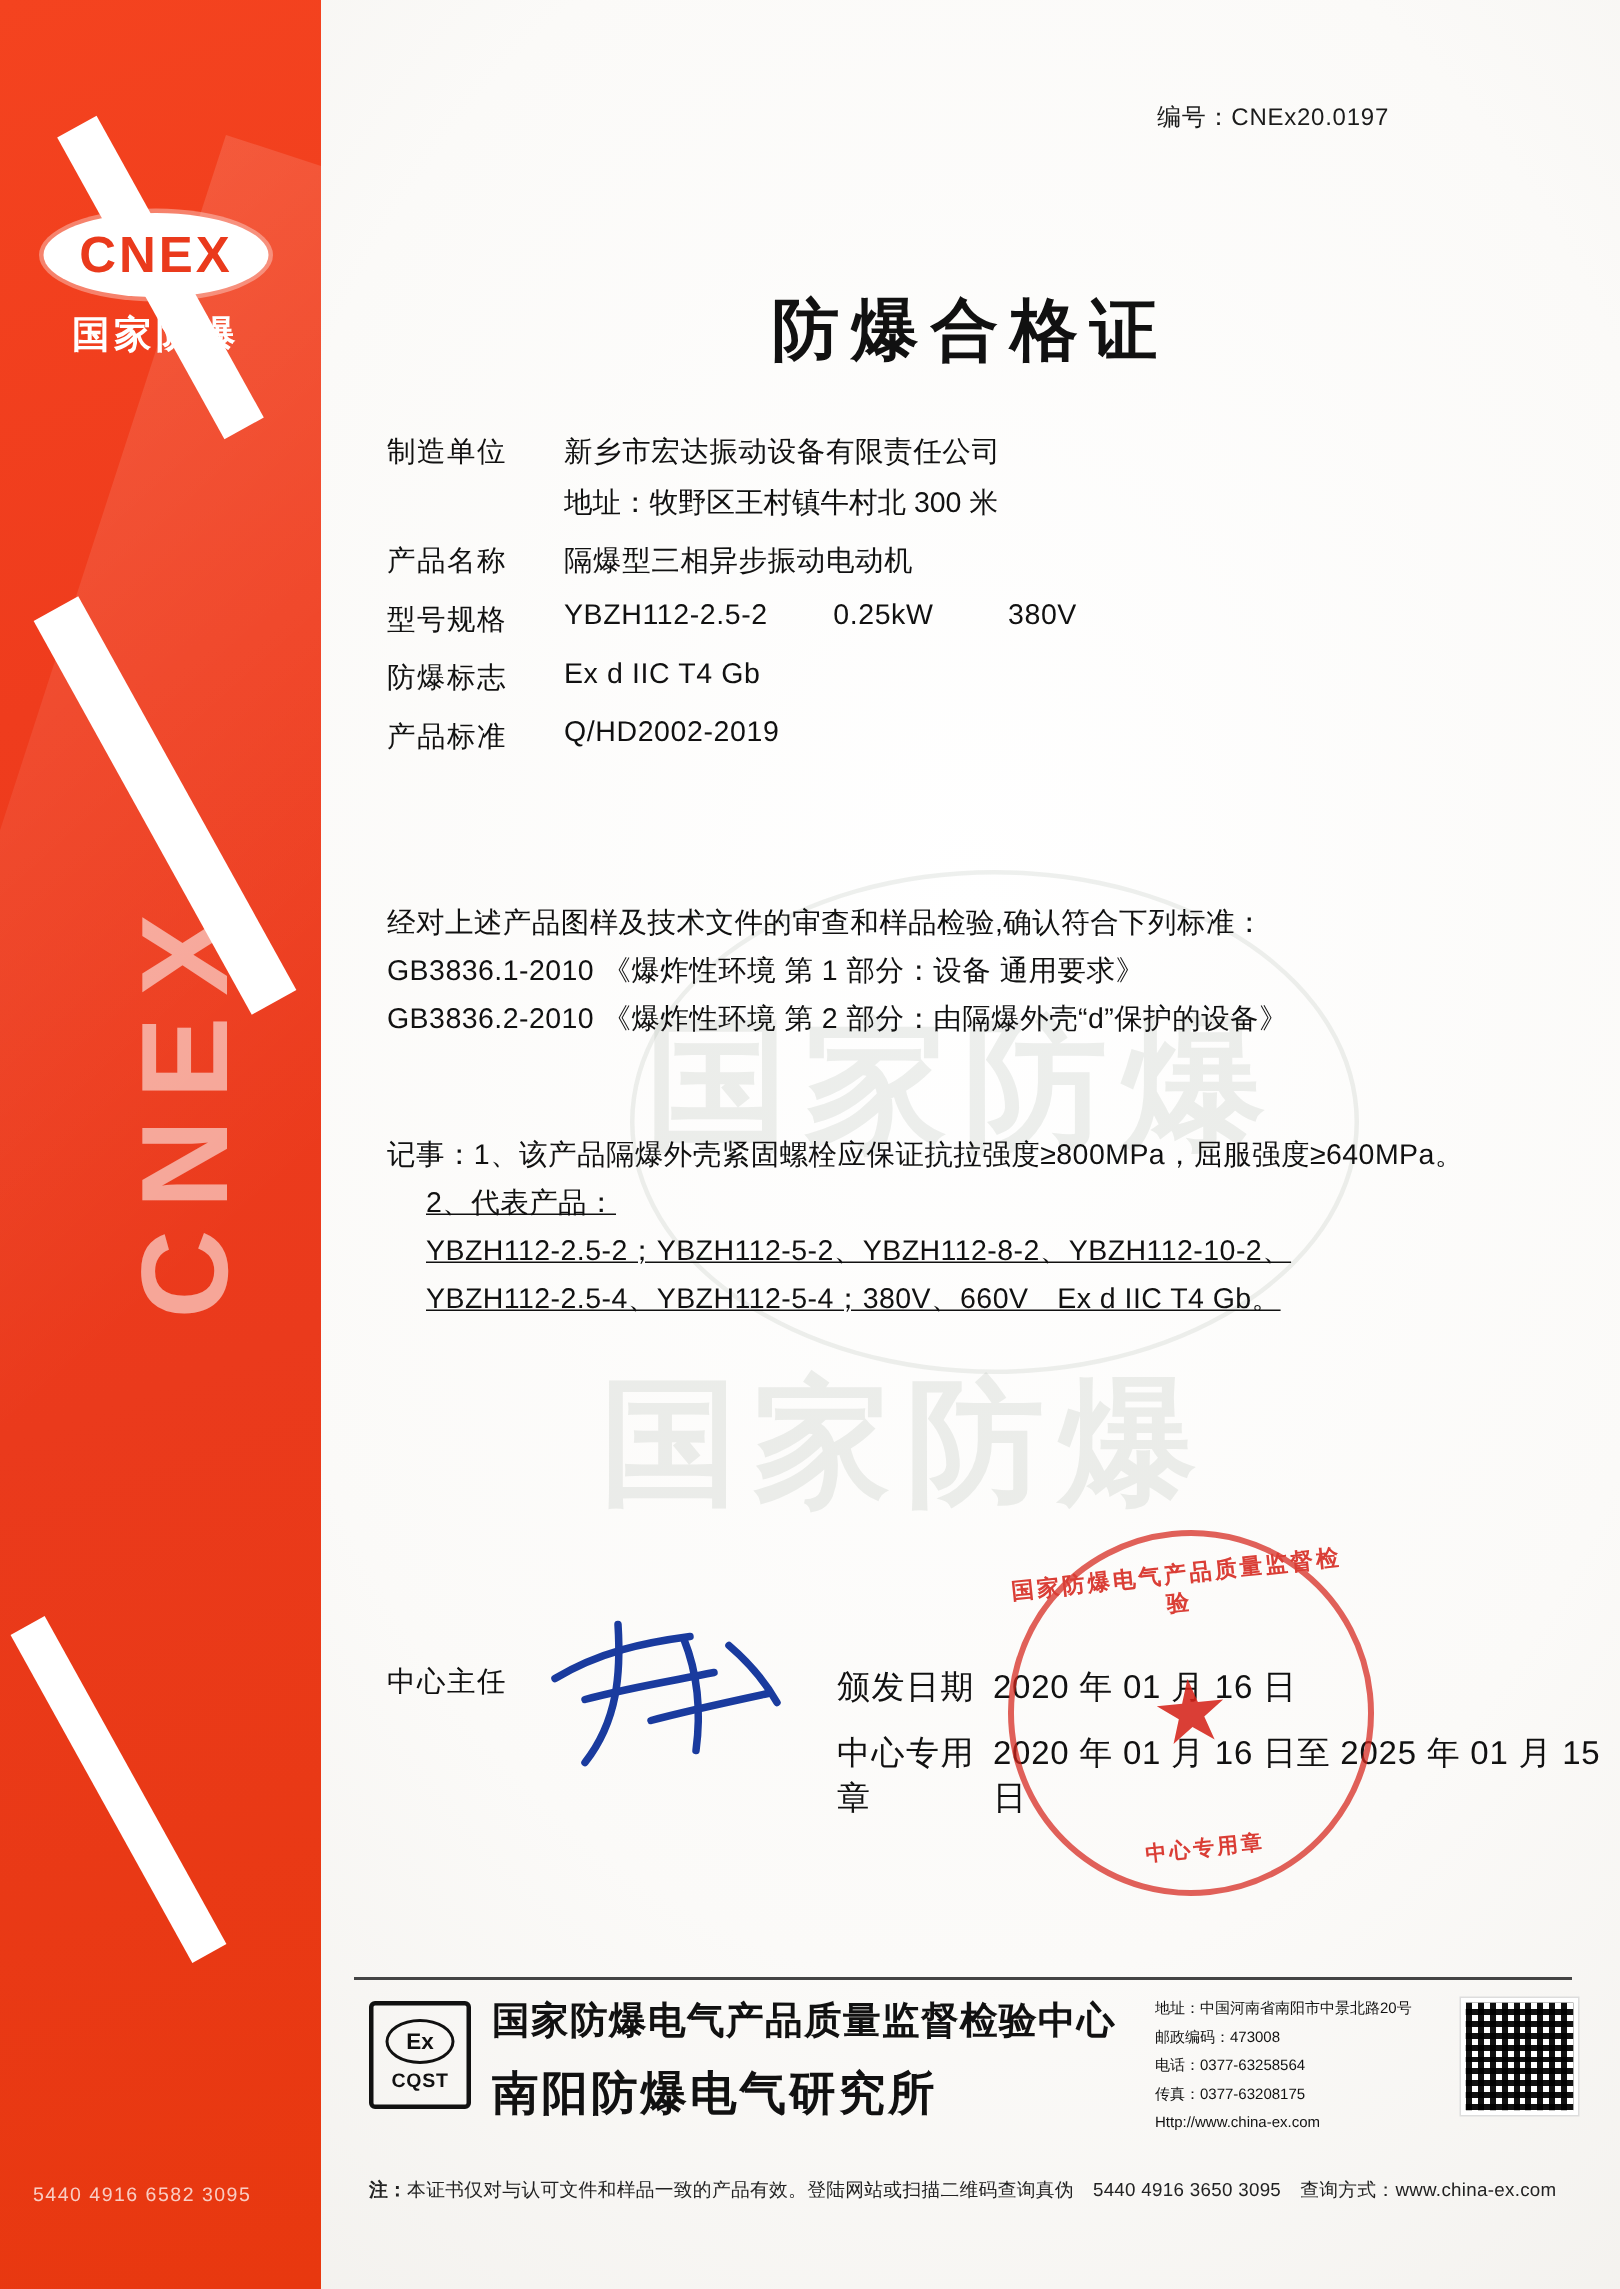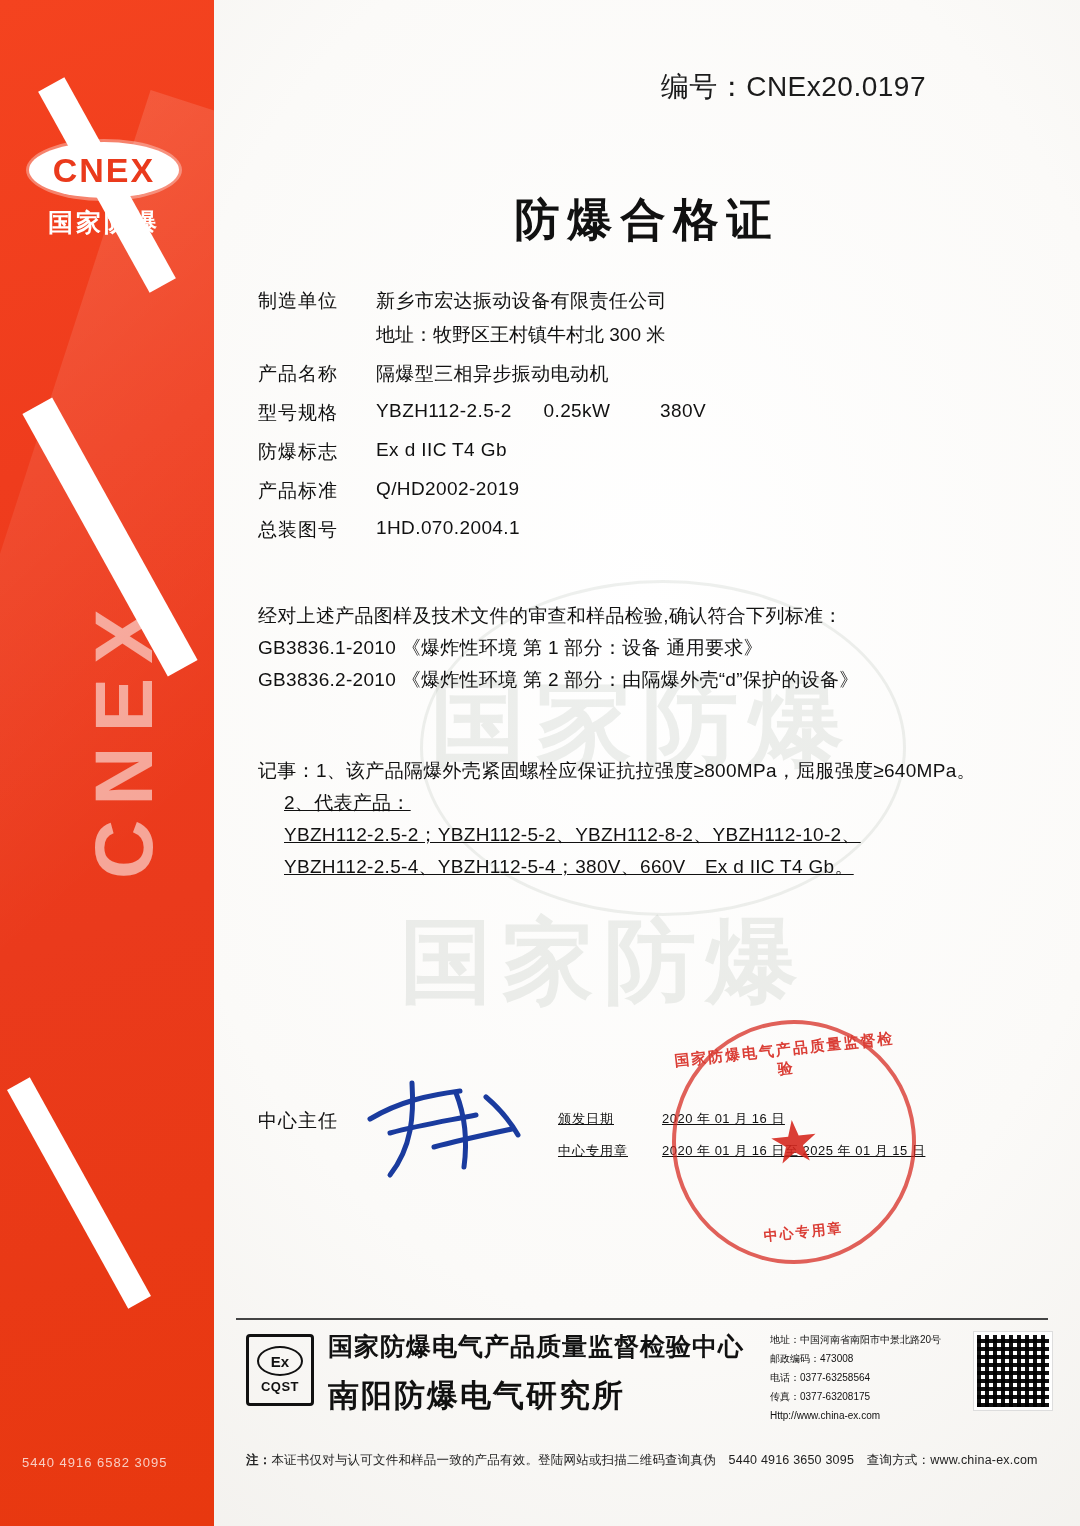--- a/index.html
+++ b/index.html
@@ -63,41 +63,41 @@
   .logo-oval span{
     color:#ea3a1c; font-size:34px; font-weight:bold; letter-spacing:2px;
     font-family:"Liberation Sans", sans-serif;
   }
   .logo-cn{
     margin-top:8px; color:#ffffff; font-size:25px; font-weight:bold; letter-spacing:3px;
   }
   
   .doc-number{
     position:absolute; right:154px; top:68px;
-    font-size:28px; color:#1b1b1b; letter-spacing:0.5px;
+    font-size:16px; color:#1b1b1b; letter-spacing:0.5px;
   }
   
   .cert-title{
     position:absolute; left:214px; right:0; top:190px;
     text-align:center;
     font-size:45px; font-weight:bold; letter-spacing:8px; color:#111;
   }
   
   .fields{
     position:absolute; left:258px; top:288px; width:760px;
   }
   .frow{ display:flex; align-items:flex-start; margin-bottom:13px; }
   .flabel{
     width:118px; flex:0 0 118px;
     font-size:19px; color:#111; letter-spacing:1px;
   }
   .fvalue{
     font-size:19px; color:#111; letter-spacing:0.4px;
   }
-  .fvalue .sp1{ margin-left:26px; }
+  .fvalue .sp1{ margin-left:38px; }
   .fvalue .sp2{ margin-left:44px; }
   .subline{
     margin-top:8px; font-size:19px; color:#111;
   }
   
   .para{
     position:absolute; left:258px; width:790px;
     font-size:19px; color:#111; line-height:32px; letter-spacing:0.3px;
   }
   .para-std{ top:600px; }
@@ -120,21 +120,21 @@
   
   .sig-label{
     position:absolute; left:258px; top:1108px; font-size:19px; color:#111; letter-spacing:1px;
   }
   .signature{
     position:absolute; left:360px; top:1075px;
     width:180px; height:110px;
     color:#1a3b9e;
   }
   .date-block{
-    position:absolute; left:558px; top:1110px; font-size:13px; color:#111;text-decoration:underline;
+    position:absolute; left:558px; top:1110px; font-size:22px; color:#111;
   }
   .date-row{ display:flex; align-items:baseline; margin-bottom:14px; }
   .date-row .dl{ width:104px; flex:0 0 104px; letter-spacing:1px; }
   .date-row .dv{ letter-spacing:0.5px; }
   
   .stamp{
     position:absolute; left:672px; top:1020px; width:236px; height:236px;
     border:4px solid rgba(214,36,27,0.82);
     border-radius:50%;
     transform:rotate(-6deg);
@@ -252,24 +252,20 @@
     <div class="frow">
       <div class="flabel">防爆标志</div>
       <div class="fvalue">Ex d IIC T4 Gb</div>
     </div>
 
     <div class="frow">
       <div class="flabel">产品标准</div>
       <div class="fvalue">Q/HD2002-2019</div>
     </div>
 
-    <div class="frow">
-      <div class="flabel">总装图号</div>
-      <div class="fvalue">1HD.070.2004.1</div>
-    </div>
   </div>
 
   <div class="para para-std">
     <div>经对上述产品图样及技术文件的审查和样品检验,确认符合下列标准：</div>
     <div>GB3836.1-2010 《爆炸性环境 第 1 部分：设备 通用要求》</div>
     <div>GB3836.2-2010 《爆炸性环境 第 2 部分：由隔爆外壳“d”保护的设备》</div>
   </div>
 
   <div class="para para-note">
     <div>记事：1、该产品隔爆外壳紧固螺栓应保证抗拉强度≥800MPa，屈服强度≥640MPa。</div>

